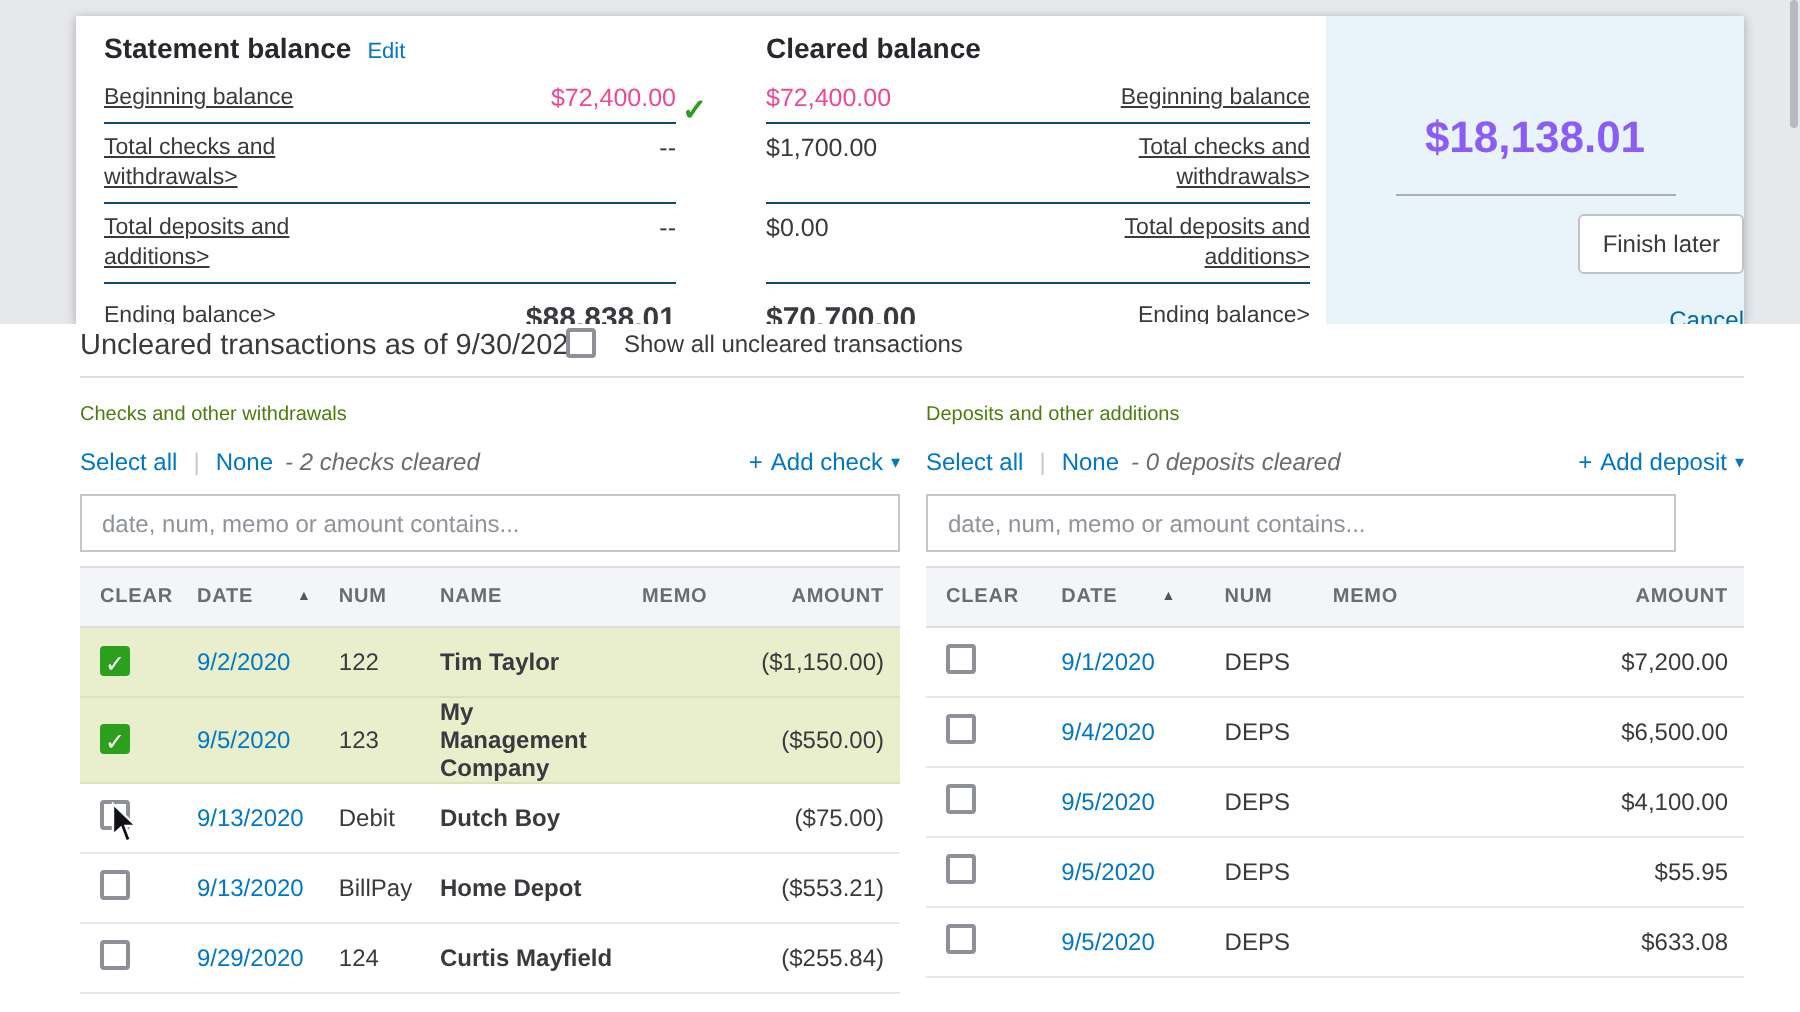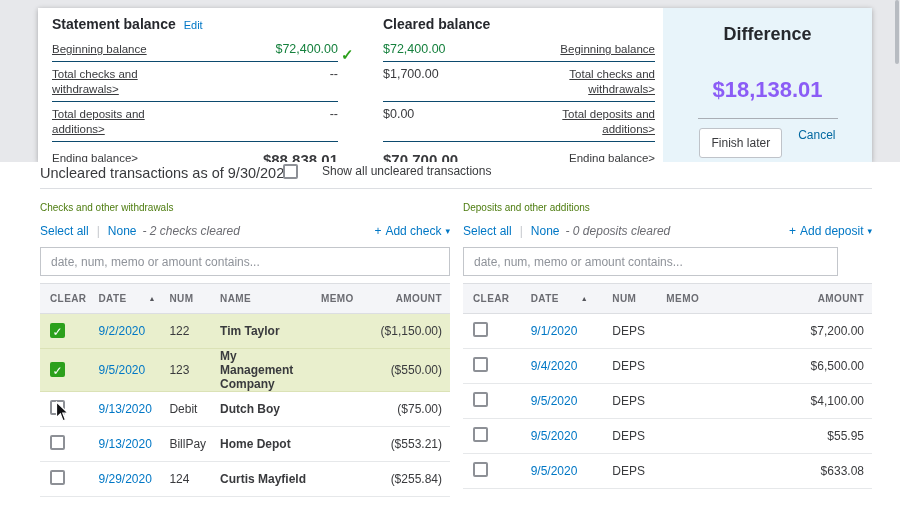--- a/index.html
+++ b/index.html
@@ -24,42 +24,42 @@
   .sum-row {
     display:flex; justify-content:space-between; align-items:flex-start;
     padding:5px 0 4px; border-bottom:1px solid #0c4a6e;
   }
   .sum-label {
     font-size:11.5px; color:#393a3d; text-decoration:underline;
     max-width:122px; line-height:1.3; cursor:pointer;
   }
   .sum-label.right { text-align:right; }
   .sum-value { font-size:12.5px; color:#393a3d; }
-  .green { color:#15803d; }
+  .green { color:#ec4899; }
   .sum-row.ending { border-bottom:none; padding-top:9px; }
   .sum-row.ending .sum-value { font-size:15px; font-weight:bold; }
   .card-check {
     position:absolute; left:303px; top:38px; color:#2ca01c;
     font-size:15px; font-weight:bold;
   }
   .diff-panel { width:209px; background:#e8f4fa; text-align:center; padding-top:16px; }
   .diff-title { font-size:18px; font-weight:bold; color:#26282d; }
   .diff-amount { font-size:22px; font-weight:bold; color:#8b5cf6; margin-top:32px; }
   .diff-hr { width:140px; border:none; border-top:1px solid #a9aeb5; margin:15px auto 0; }
-  .diff-actions { margin-top:9px; display:flex; align-items:flex-start; justify-content:center; gap:16px; }
+  .diff-actions { margin-top:9px; display:flex; align-items:flex-end; justify-content:center; gap:16px;flex-direction:column; }
   .finish-btn {
     background:#fff; border:1px solid #bfc3c9; border-radius:3px;
     font-size:12px; color:#393a3d; padding:7px 11px; font-family:inherit; cursor:pointer;
   }
   .cancel-link { font-size:12px; color:#0369a1; cursor:pointer; }
 
   
   .uncleared-bar { position:absolute; left:0; top:162px; width:900px; height:27px; background:#fff; }
   .uncleared-title { position:absolute; left:40px; top:3px; font-size:14.5px; color:#393a3d; }
-  .showall { position:absolute; left:283px; top:2px; display:flex; align-items:flex-start; gap:24px; }
+  .showall { position:absolute; left:283px; top:2px; display:flex; align-items:center; gap:14px; }
   .cb {
     display:inline-block; width:15px; height:15px; border:2px solid #8d9096;
     border-radius:2px; background:#fff; cursor:pointer; flex:0 0 auto;
   }
   .showall-label { font-size:12px; color:#393a3d; }
   .divider { position:absolute; left:40px; top:188px; width:832px; height:1px; background:#dcdee2; }
 
   
   .panels { position:absolute; left:40px; top:196px; width:832px; display:flex; gap:13px; }
   .panel { width:410px; }
@@ -155,21 +155,20 @@
         <span class="sum-label right">Total deposits and additions&gt;</span>
       </div>
       <div class="sum-row ending">
         <span class="sum-value">$70,700.00</span>
         <span class="sum-label right">Ending balance&gt;</span>
       </div>
     </div>
   </div>
 
   <div class="diff-panel">
-    <div class="diff-title">Difference</div>
     <div class="diff-amount">$18,138.01</div>
     <hr class="diff-hr">
     <div class="diff-actions">
       <button class="finish-btn">Finish later</button>
       <span class="cancel-link">Cancel</span>
     </div>
   </div>
 </div>
 
 <div class="uncleared-bar">

